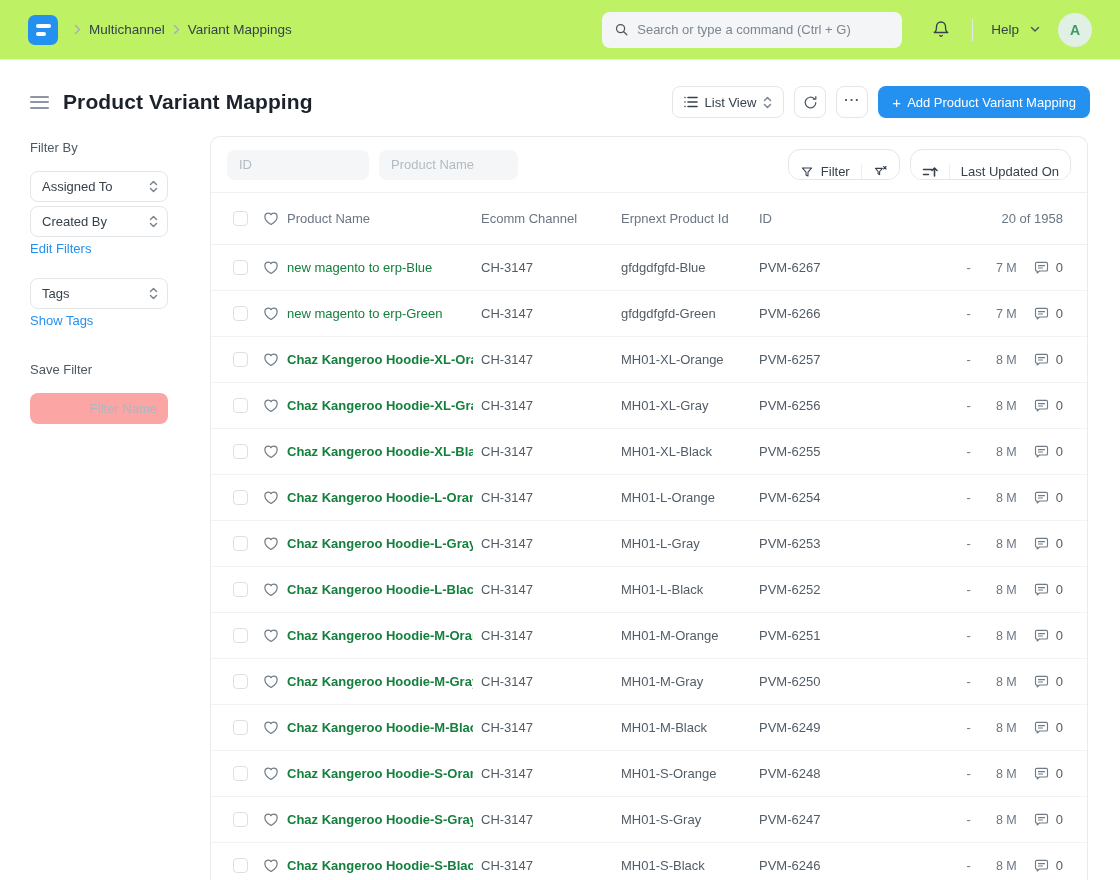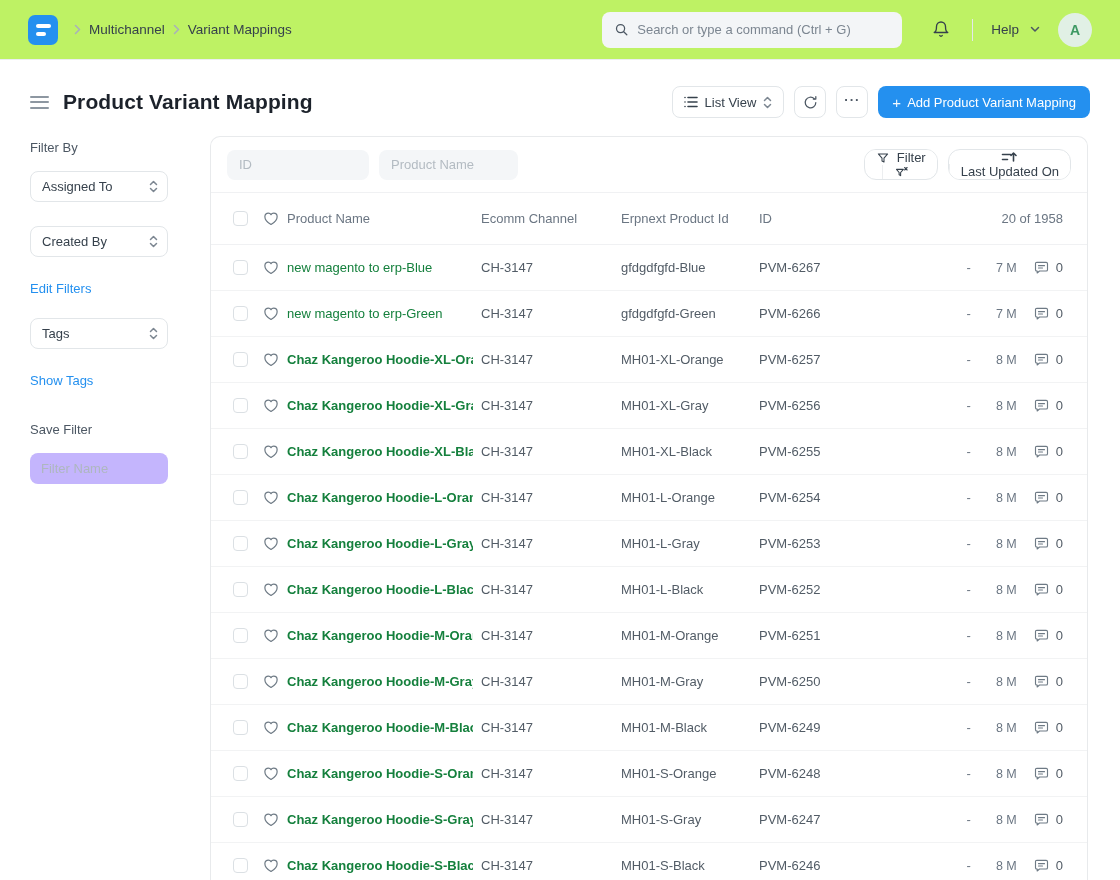--- a/index.html
+++ b/index.html
@@ -45,38 +45,38 @@
     font-weight:400; cursor:pointer; font-family:inherit; }
   .btn-primary .plus { font-size:15px; line-height:1; opacity:.95; }
   .dots { letter-spacing:1px; font-weight:700; color:#4c5763; padding-bottom:6px; }
 
   
   .page-body { display:flex; padding:0 32px 0 30px; align-items:flex-start; }
   .sidebar { width:138px; flex:0 0 auto; padding-top:4px; }
   .side-label { color:#4c5763; font-weight:500; font-size:13px; margin-bottom:16px; }
   .side-select { width:138px; height:31px; border:1px solid #e2e6e9; border-radius:8px;
     background:#fff; display:flex; align-items:center; padding:0 9px 0 11px;
-    color:#36414c; font-size:13px; margin-bottom:24px; cursor:pointer; }
+    color:#36414c; font-size:13px; margin-bottom:4px; cursor:pointer; }
   .side-select span { flex:1; }
   .side-link { display:inline-block; color:#2490ef; font-size:13px; cursor:pointer; } .gap22 { height:22px; } .gap34 { height:34px; }
-  .side-input { width:138px; height:31px; border:0; border-radius:8px; background:#c4b5fd;
-    padding:0 11px; font-family:inherit; font-size:13px; color:#36414c; outline:0; }
+  .side-input { width:138px; height:31px; border:0; border-radius:8px; background:#fca5a5;
+    padding:0 11px; font-family:inherit; font-size:13px; color:#36414c; outline:0;text-align:right; }
   .side-input::placeholder { color:#aeb7bf; }
 
   
   .card { flex:1; margin-left:42px; border:1px solid #e8eaec; border-bottom:0;
     border-radius:10px 10px 0 0; background:#fff; height:744px; overflow:hidden; }
   .filter-bar { height:56px; display:flex; align-items:center; padding:0 16px;
     border-bottom:1px solid #f0f1f3; }
   .flt-input { height:30px; border:0; border-radius:8px; background:#f4f6f8;
     padding:0 12px; font-family:inherit; font-size:13px; color:#36414c; outline:0; }
   .flt-input::placeholder { color:#b3bbc2; }
   .flt-id { width:142px; } .flt-name { width:139px; margin-left:10px; }
   .filter-right { margin-left:auto; display:flex; align-items:center; gap:10px; }
-  .btn-group { display:flex; align-items:center; border:1px solid #e2e6e9; border-radius:12px; overflow:hidden; height:31px; background:#fff;flex-direction:column; }
+  .btn-group { display:flex; align-items:flex-end; border:1px solid #e2e6e9; border-radius:12px; overflow:hidden; height:31px; background:#fff; }
   .btn-group .seg { display:flex; align-items:center; gap:7px; padding:0 11px;
     font-size:13px; color:#36414c; font-weight:500; cursor:pointer; background:#fff; border:0; font-family:inherit; }
   .btn-group .seg + .seg { border-left:1px solid #eceef0; }
 
   
   .thead, .trow { display:grid;
     grid-template-columns:30px 24px 194px 140px 138px 1fr auto;
     align-items:center; padding:0 24px 0 22px; }
   .thead { height:52px; color:#6b7683; border-bottom:1px solid #f0f1f3; }
   .trow { height:46px; border-bottom:1px solid #f2f3f4; color:#525c66; }

